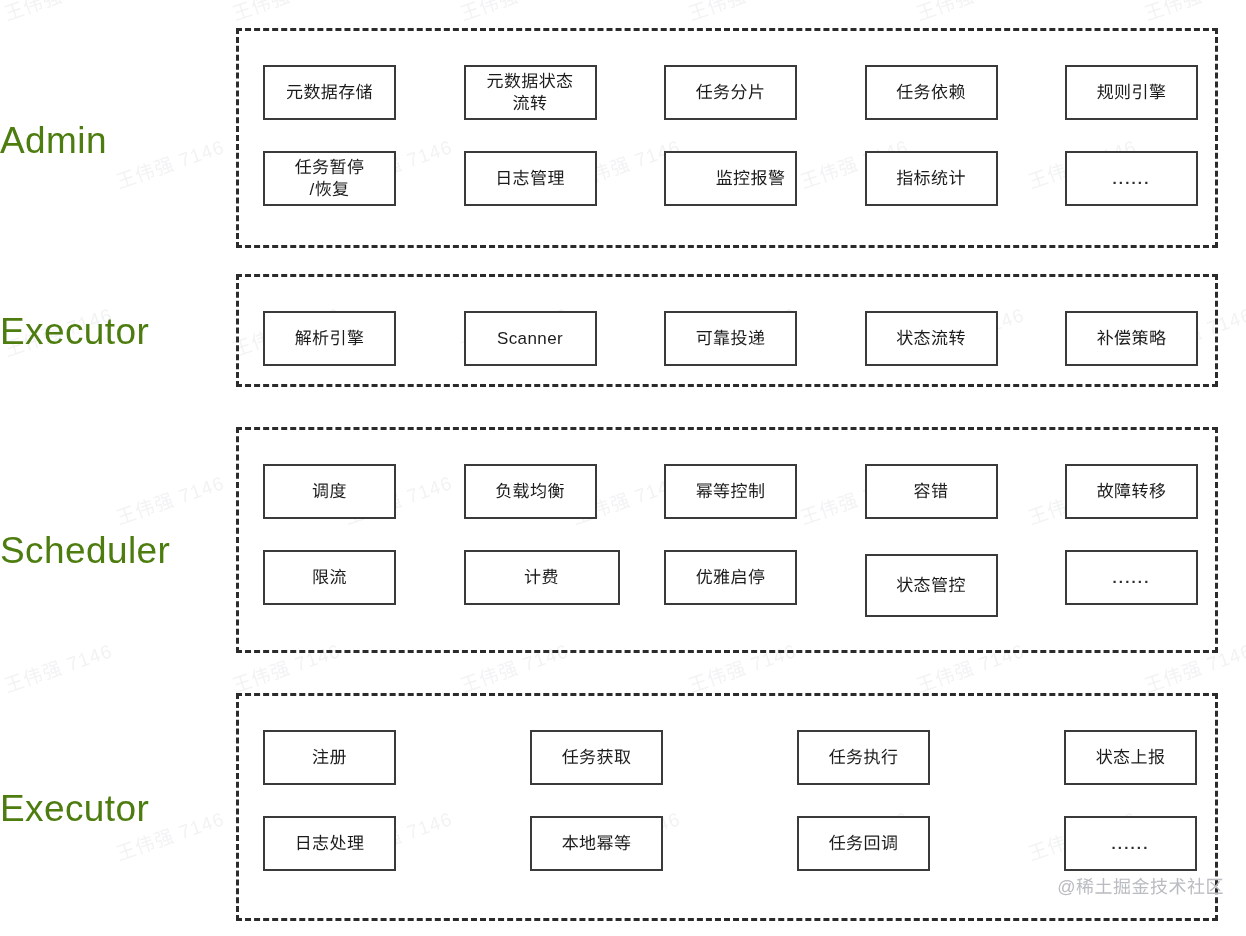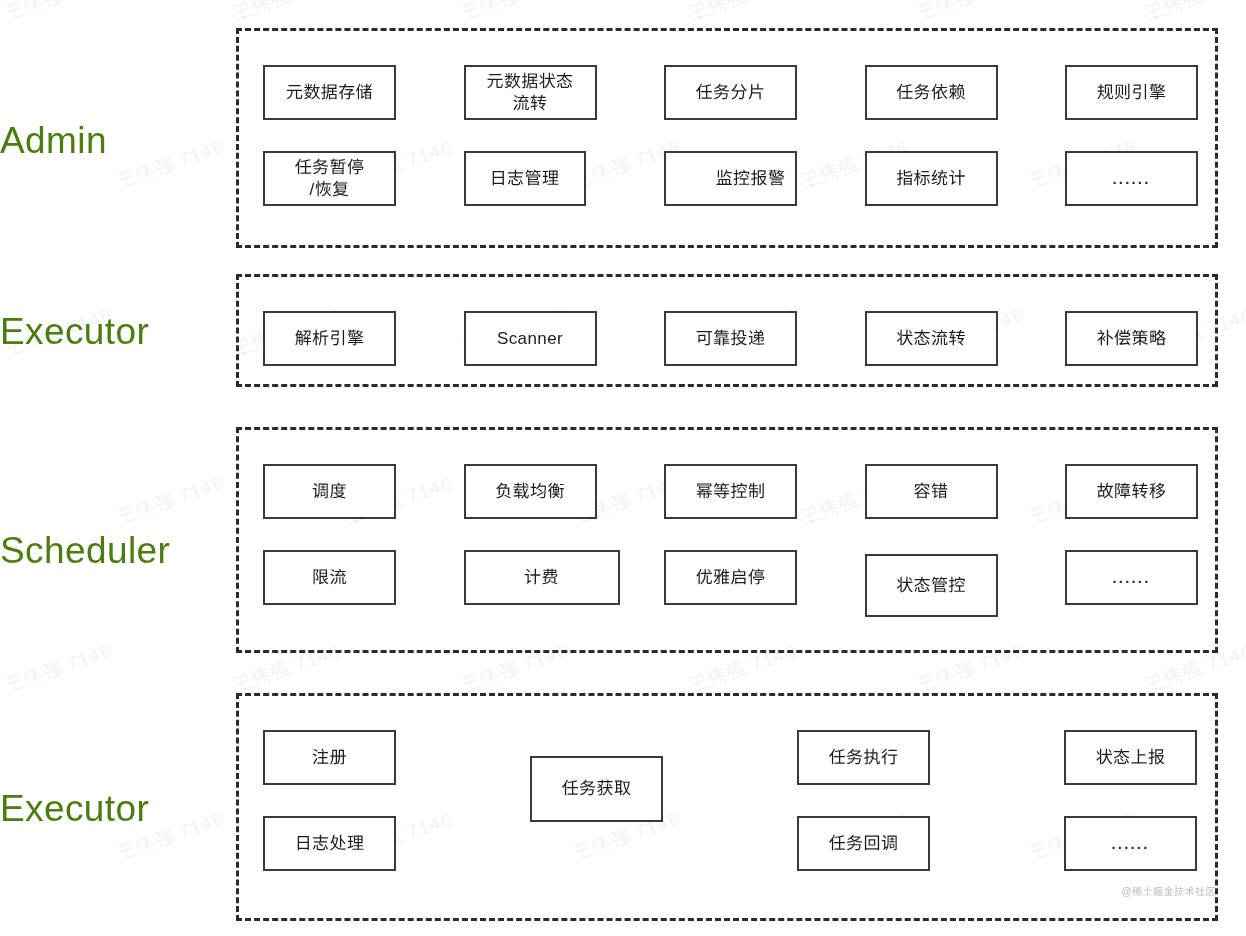--- a/index.html
+++ b/index.html
@@ -95,23 +95,23 @@
     color: #2b2b2b;
   }
   .item .txt {
     display: block;
     white-space: pre-line;
   }
 
   
   .credit {
     position: absolute;
-    right: 30px;
+    right: 22px;
     bottom: 38px;
-    font-size: 10px;
+    font-size: 18px;
     color: #b9bcc0;
     letter-spacing: 0.5px;
     z-index: 3;
     white-space: nowrap;
     font-family: "Liberation Sans", "DejaVu Sans", sans-serif;
   }
 </style>
 </head>
 <body>
 
@@ -170,21 +170,21 @@
           <div class="item" style="left: 625.5px; top: 34px; width: 133px; height: 55px; align-items: center;">
             <span class="txt">任务依赖</span>
           </div>
           <div class="item" style="left: 826px; top: 34px; width: 133px; height: 55px;">
             <span class="txt">规则引擎</span>
           </div>
           <div class="item" style="left: 24px; top: 120px; width: 133px; height: 55px;">
             <span class="txt">任务暂停
 /恢复</span>
           </div>
-          <div class="item" style="left: 224.5px; top: 120px; width: 122px; height: 55px;">
+          <div class="item" style="left: 224.5px; top: 120px; width: 133px; height: 55px;">
             <span class="txt">日志管理</span>
           </div>
           <div class="item" style="left: 425px; top: 120px; width: 133px; height: 55px; padding-left: 44px;">
             <span class="txt">监控报警</span>
           </div>
           <div class="item" style="left: 625.5px; top: 120px; width: 133px; height: 55px;">
             <span class="txt">指标统计</span>
           </div>
           <div class="item ellipsis" style="left: 826px; top: 120px; width: 133px; height: 55px;">
             <span class="txt">......</span>
@@ -245,32 +245,35 @@
             <span class="txt">......</span>
           </div>
         </div>
       </div>
       <div class="layer" style="top: 0px;">
         <div class="layer-label" style="top: 790px;">Executor</div>
         <div class="layer-box" style="top: 693px; height: 228px;">
           <div class="item" style="left: 24px; top: 34px; width: 133px; height: 55px;">
             <span class="txt">注册</span>
           </div>
-          <div class="item" style="left: 291px; top: 34px; width: 133px; height: 66px; margin-top: 26px;">
+          <div class="item" style="left: 291px; top: 34px; width: 133px; height: 55px;">
             <span class="txt">任务获取</span>
           </div>
           <div class="item" style="left: 558px; top: 34px; width: 133px; height: 55px;">
             <span class="txt">任务执行</span>
           </div>
           <div class="item" style="left: 825px; top: 34px; width: 133px; height: 55px;">
             <span class="txt">状态上报</span>
           </div>
           <div class="item" style="left: 24px; top: 120px; width: 133px; height: 55px;">
             <span class="txt">日志处理</span>
           </div>
+          <div class="item" style="left: 291px; top: 120px; width: 133px; height: 55px;">
+            <span class="txt">本地幂等</span>
+          </div>
           <div class="item" style="left: 558px; top: 120px; width: 133px; height: 55px;">
             <span class="txt">任务回调</span>
           </div>
           <div class="item ellipsis" style="left: 825px; top: 120px; width: 133px; height: 55px;">
             <span class="txt">......</span>
           </div>
         </div>
       </div>
     </div>
 

